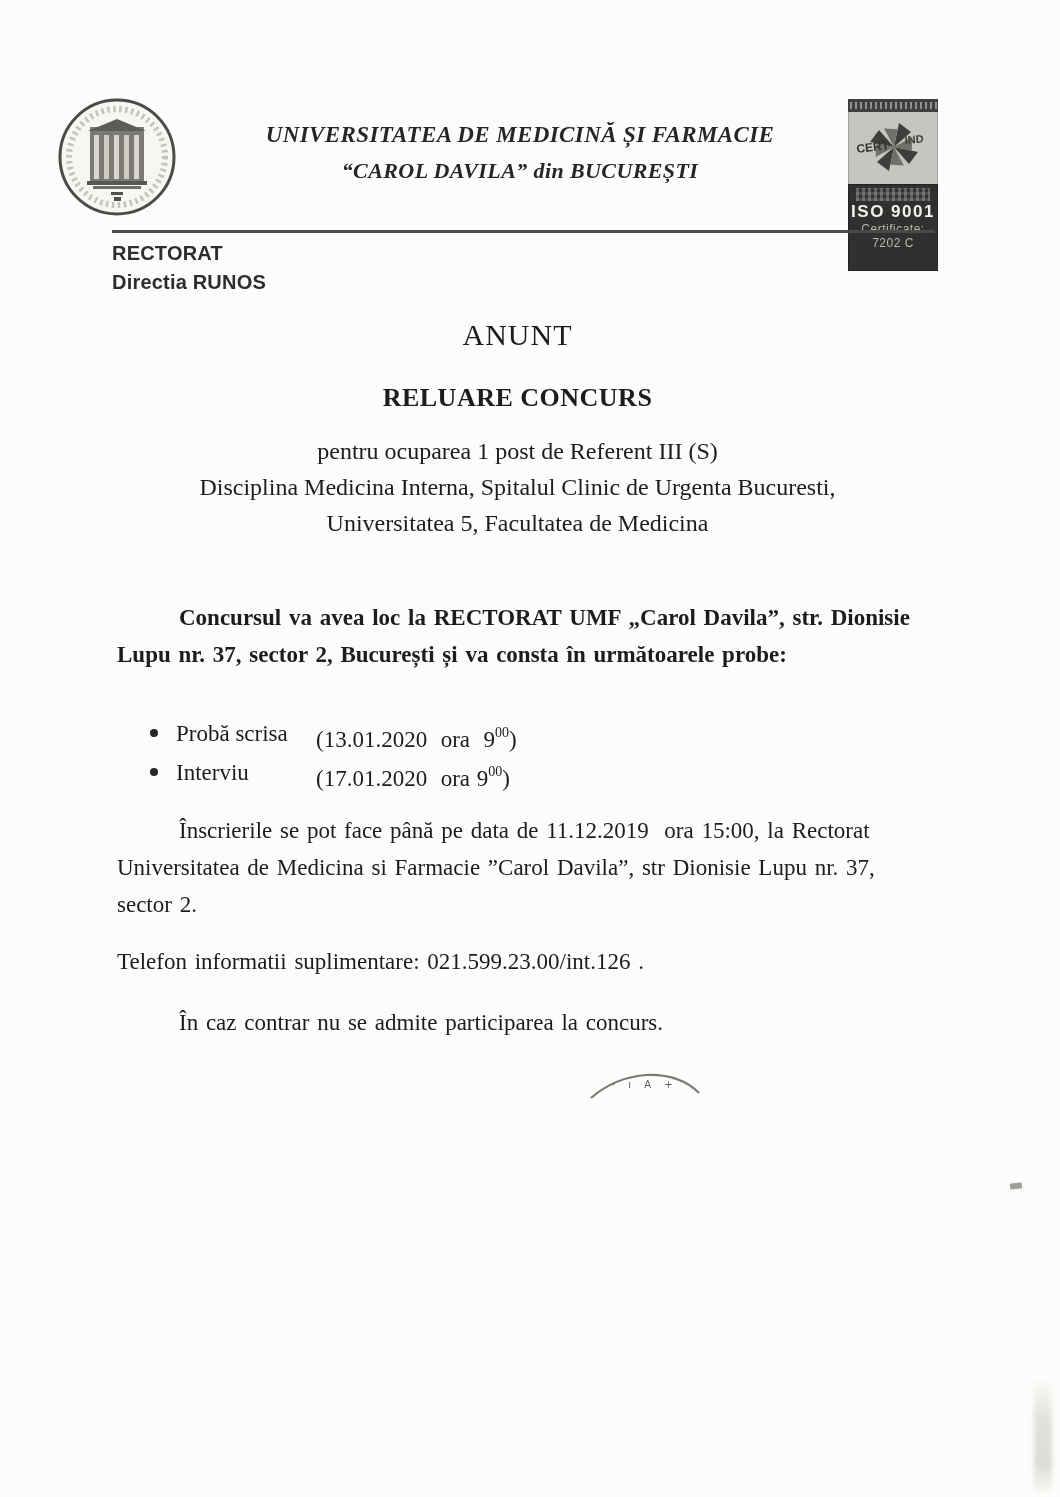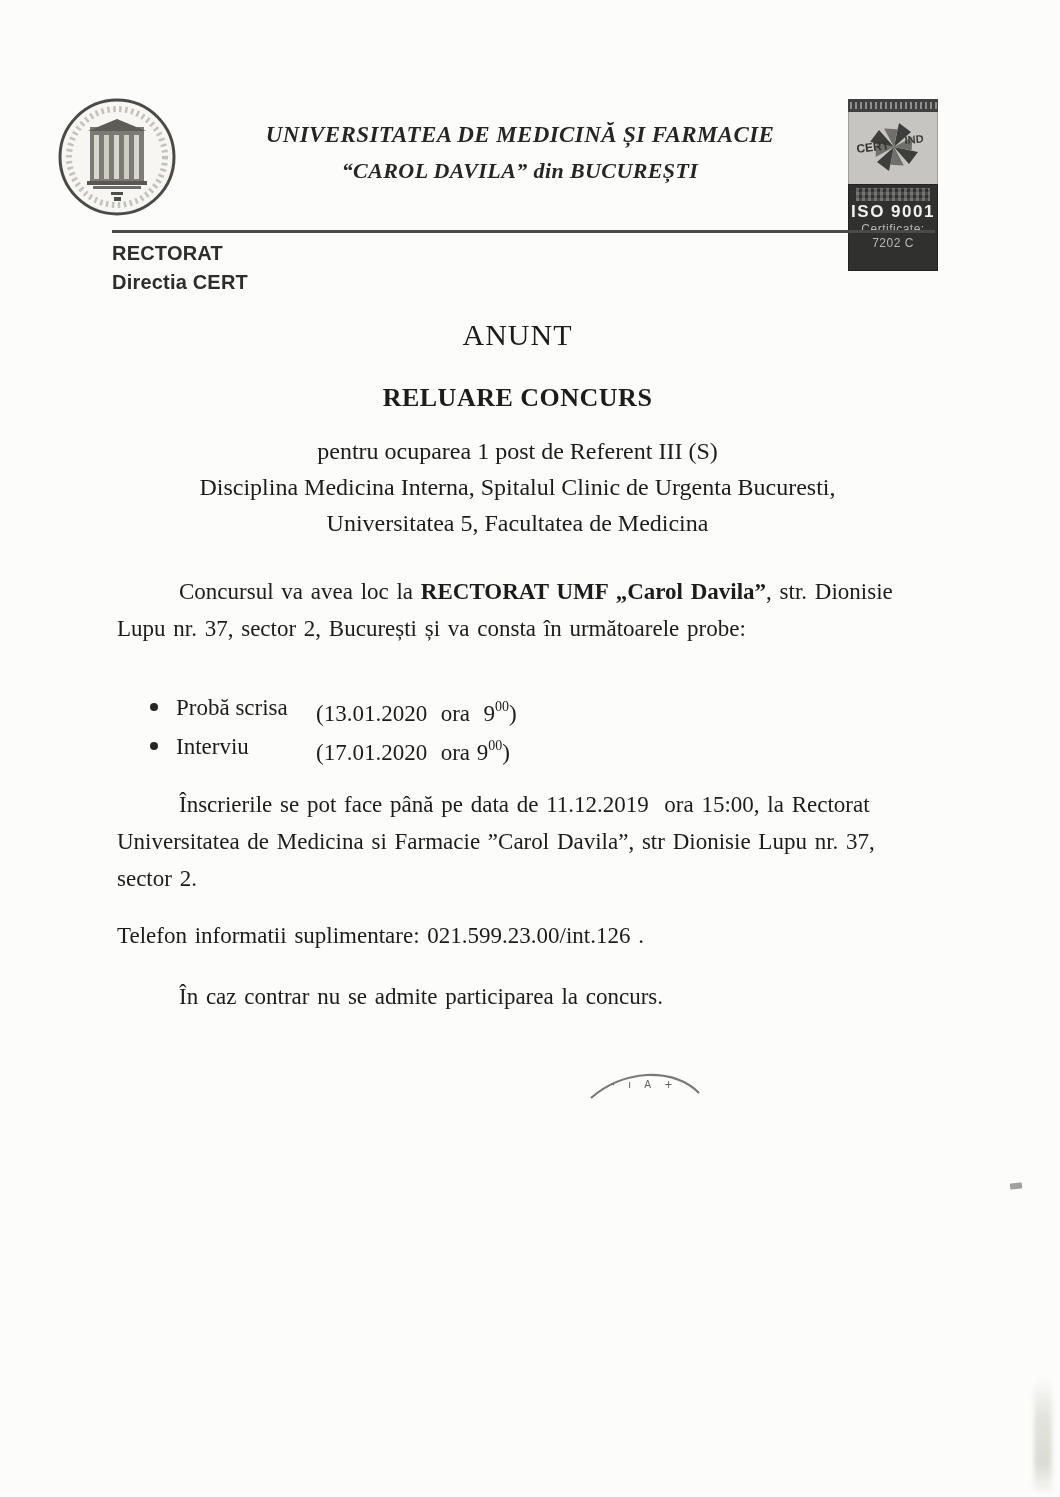--- a/index.html
+++ b/index.html
@@ -46,21 +46,21 @@
   }
 
   
   .content{position:absolute;left:117px;top:318px;width:815px;}
   .centered{text-align:center;padding-right:14px;}
   .doc-title{font-size:30px;font-weight:normal;letter-spacing:1px;margin:0;}
   .doc-subtitle{font-size:26px;font-weight:bold;letter-spacing:.5px;margin:31px 0 0 0;}
   .pos-lines{font-size:24px;line-height:36px;margin-top:20px;}
 
   .para{font-size:23px;line-height:37px;word-spacing:2px;}
-  .para-location{margin-top:32px;}
+  .para-location{margin-top:58px;font-weight:bold;}
   .indent{padding-left:62px;}
 
   .bullets{list-style:none;margin:44px 0 0 0;padding:0 0 0 33px;}
   .bullets li{display:flex;font-size:23px;line-height:33px;}
   .dot{width:8px;height:8px;border-radius:50%;background:#262626;margin:12px 18px 0 0;flex:none;}
   .blabel{width:140px;flex:none;}
   .bdetail{word-spacing:1px;}
   .bdetail sup{font-size:14px;position:relative;top:-1px;}
 
   .para-registration{margin-top:18px;}
@@ -143,21 +143,21 @@
     <div class="iso-dark">
       <div class="iso-lines"></div>
       <div class="iso-std">ISO 9001</div>
       <div class="iso-cert">Certificate:  7202 C</div>
     </div>
   </div>
 
   <div class="header-rule"></div>
   <div class="dept">
     <div>RECTORAT</div>
-    <div>Directia CERT</div>
+    <div>Directia RUNOS</div>
   </div>
 
   <div class="content">
     <h1 class="doc-title centered">ANUNT</h1>
     <h2 class="doc-subtitle centered">RELUARE CONCURS</h2>
 
     <div class="pos-lines centered">
       <div>pentru ocuparea 1 post de Referent III (S)</div>
       <div>Disciplina Medicina Interna, Spitalul Clinic de Urgenta Bucuresti,</div>
       <div>Universitatea 5, Facultatea de Medicina</div>

